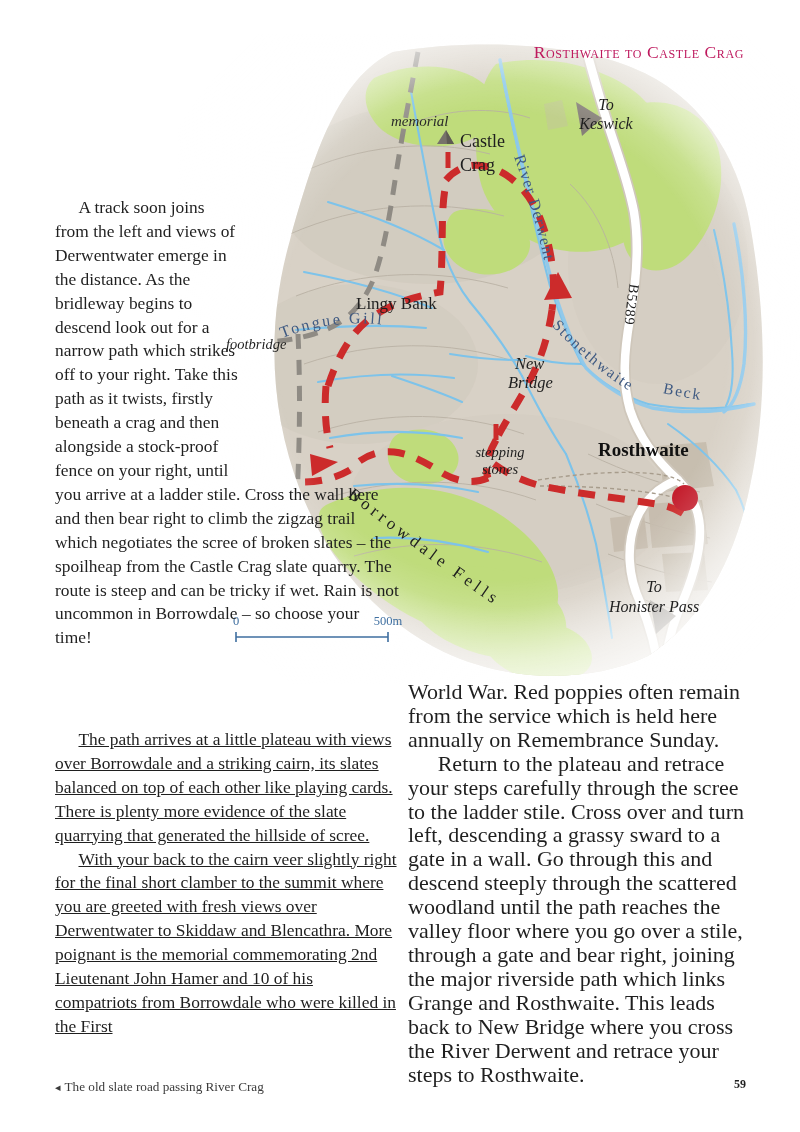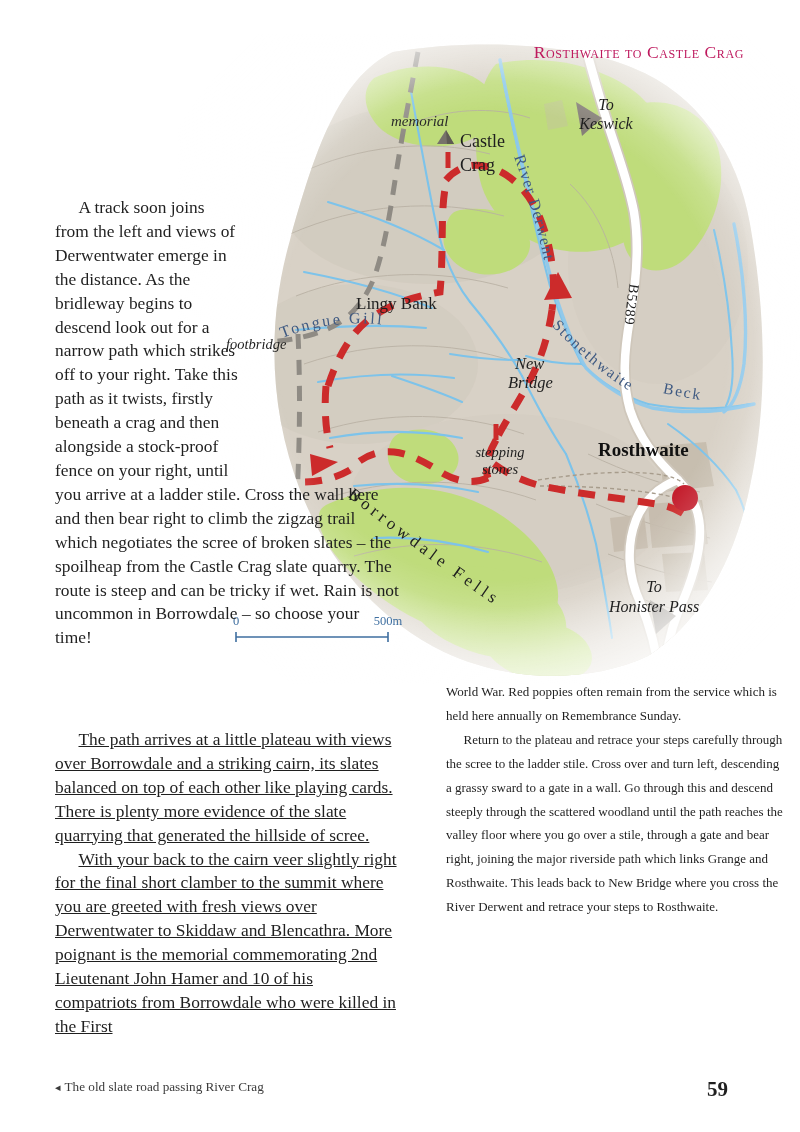--- a/index.html
+++ b/index.html
@@ -51,35 +51,35 @@
     shape-outside:polygon(0 0,100% 0,100% 100%,0 100%);
     margin:0;
   }
 
   .col-left{
     position:absolute;left:55px;top:728px;width:343px;
     font-size:17.4px;line-height:23.9px;color:#1f1f1f;text-decoration:underline;
   }
   .col-right{
     position:absolute;left:408px;top:680px;width:340px;
-    font-size:13px;line-height:23.9px;color:#1f1f1f;margin-left:38px;
+    font-size:22px;line-height:23.9px;color:#1f1f1f;
   }
   .col-left p,.col-right p{margin:0;text-indent:1.35em;}
   .col-left p.cont,.col-right p.cont{text-indent:0;}
 
   
   .caption{
     position:absolute;left:55px;top:1079px;
     font-size:13.2px;color:#3b3b3b;
     white-space:nowrap;z-index:30;
   }
   .caption .tri{font-size:11px;margin-right:4px;color:#3b3b3b;}
   .folio{
-    position:absolute;right:72px;top:1077px;
-    font-size:21px;font-weight:bold;color:#1f1f1f;z-index:30;
+    position:absolute;right:54px;top:1077px;
+    font-size:12px;font-weight:bold;color:#1f1f1f;z-index:30;
   }
 
   
 </style>
 </head>
 <body>
 
 <div class="page">
 
   <div class="running-head">Rosthwaite to Castle Crag</div>

